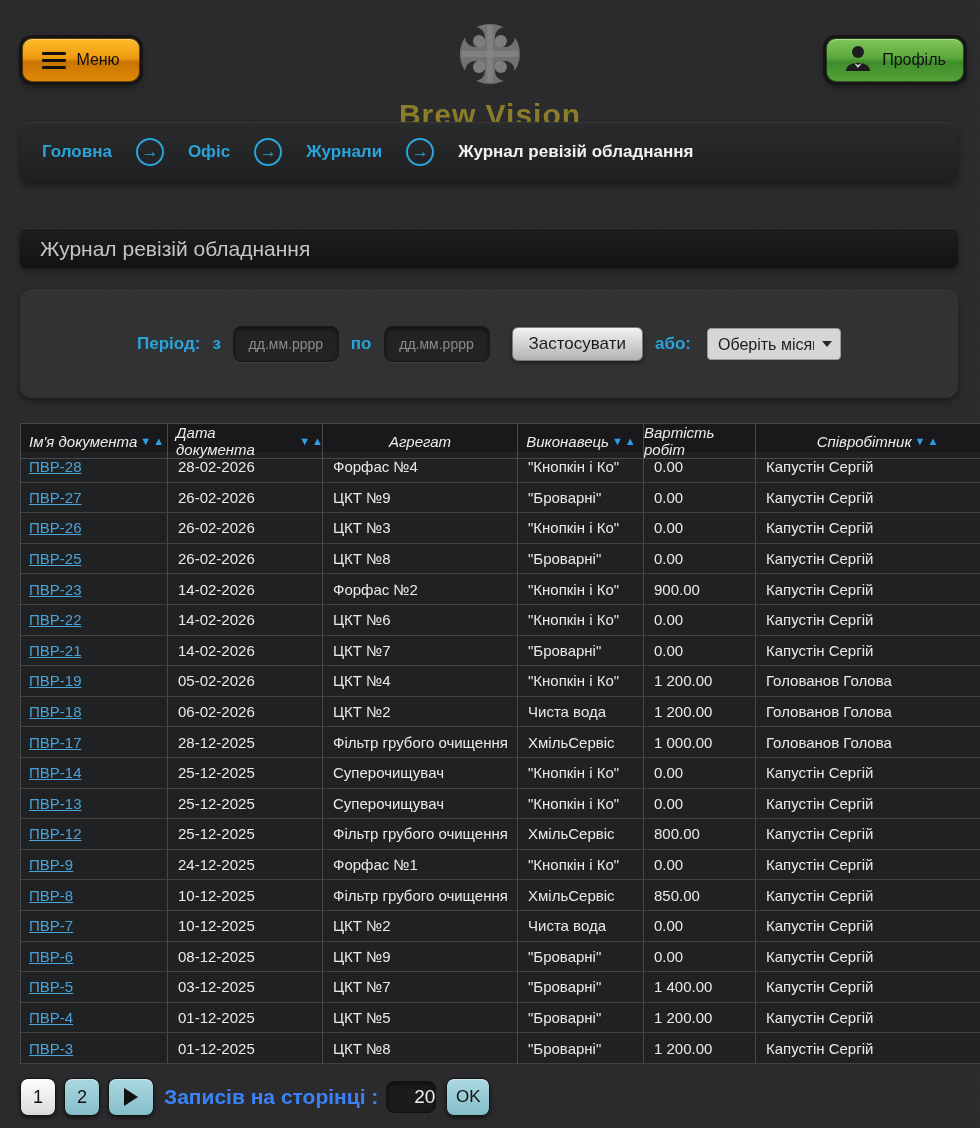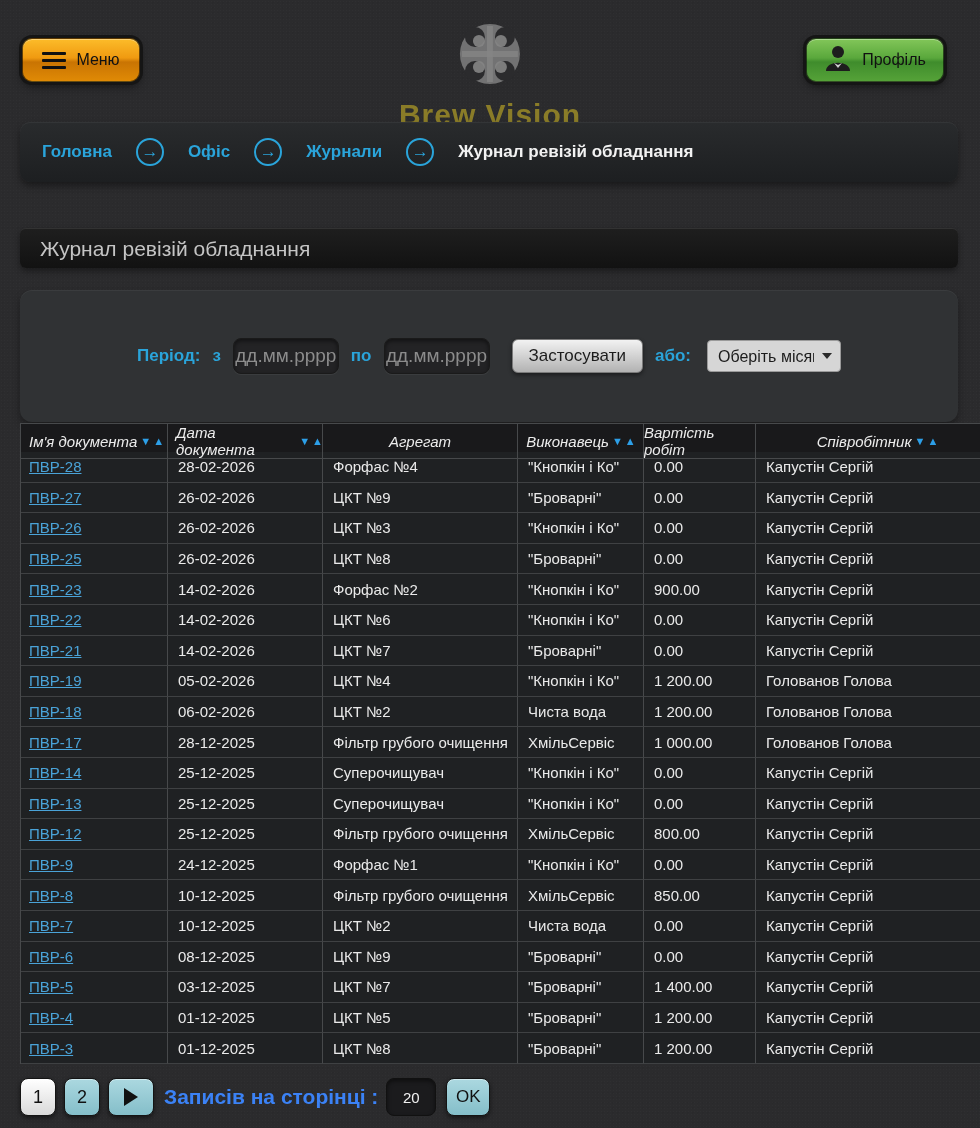--- a/index.html
+++ b/index.html
@@ -22,21 +22,21 @@
     display:flex; align-items:center; justify-content:center; gap:10px;
     border-radius:10px; border:1px solid rgba(0,0,0,.6);
     box-shadow:0 0 0 3px #151515, 0 4px 8px rgba(0,0,0,.55), inset 0 1px 0 rgba(255,255,255,.35);
     color:#111; font-size:16px; cursor:pointer;
   }
   .menu-btn { left:22px; width:118px;
     background:linear-gradient(180deg,#fcbc2a 0%,#f09a10 45%,#c97403 55%,#e08a05 100%);
   }
   .hamburger { display:flex; flex-direction:column; gap:4px; }
   .hamburger i { display:block; width:24px; height:3px; background:#111; border-radius:1px; }
-  .profile-btn { right:36px; width:138px;
+  .profile-btn { right:16px; width:138px;
     background:linear-gradient(180deg,#82c659 0%,#5aa83c 45%,#3f8c2c 55%,#55a238 100%);
   }
   .logo { position:absolute; left:50%; top:22px; transform:translateX(-50%);
     display:flex; align-items:center; gap:8px;flex-direction:column; }
   .logo-text .brand { font-size:30px; font-weight:bold; color:#8a7c28; letter-spacing:1px; }
   .logo-text .tagline { font-size:15px; color:#3c8c34; margin-top:-2px; }
 
   
   .breadcrumb {
     position:absolute; left:20px; top:122px; width:938px; height:60px;
@@ -59,31 +59,31 @@
     position:absolute; left:20px; top:228px; width:938px; height:40px;
     border-radius:6px; border-top:1px solid #323232;
     background:linear-gradient(180deg,#1e1e1e 0%,#121212 100%);
     box-shadow:0 3px 6px rgba(0,0,0,.4);
     display:flex; align-items:center; padding-left:20px;
     font-size:21px; color:#c4c4c4;
   }
 
   
   .filter-panel {
-    position:absolute; left:20px; top:290px; width:938px; height:132px;
+    position:absolute; left:20px; top:290px; width:938px; height:108px;
     border-radius:12px; background:#303234;
     box-shadow:0 4px 7px rgba(0,0,0,.35), inset 0 1px 0 rgba(255,255,255,.05);
     display:flex; align-items:center; justify-content:center; gap:12px;
     font-size:17px;
   }
   .cyan { color:#2aa4da; font-weight:bold; }
   .date-input {
     width:106px; height:36px; background:#232325; border:1px solid #1a1a1a;
     border-radius:8px; box-shadow:inset 0 2px 4px rgba(0,0,0,.5), 0 1px 0 rgba(255,255,255,.05);
-    color:#d8d8d8; font-size:19px; text-align:center;
+    color:#d8d8d8; font-size:14px; text-align:center;
     font-family:"Liberation Sans", sans-serif;
   }
   .date-input::placeholder { color:#8c8c8c; }
   .apply-btn {
     height:34px; padding:0 16px; margin-left:10px;
     border:1px solid #7a7a7a; border-radius:6px;
     background:linear-gradient(180deg,#f2f2f2 0%,#cfcfcf 55%,#b2b2b2 100%);
     box-shadow:0 2px 4px rgba(0,0,0,.45);
     font-size:17px; color:#1c1c1c; cursor:pointer;
     font-family:"Liberation Sans", sans-serif;
@@ -131,22 +131,22 @@
     font-size:18px; color:#111; cursor:pointer; text-align:center;
     display:flex; align-items:center; justify-content:center;
     font-family:"Liberation Sans", sans-serif;
   }
   .pg-current { width:36px; background:linear-gradient(180deg,#ffffff,#d9d9d9); margin-right:8px; }
   .pg-page { width:36px; background:linear-gradient(180deg,#abd8e0,#84bec9); margin-right:8px; }
   .pg-next { width:46px; background:linear-gradient(180deg,#abd8e0,#84bec9); margin-right:10px; }
   .pg-next .tri { width:0; height:0; border-top:9px solid transparent; border-bottom:9px solid transparent; border-left:14px solid #111; }
   .pg-label { color:#3b82f6; font-size:21px; font-weight:bold; margin-right:8px; }
   .pp-input {
-    width:50px; height:38px; background:#1b1b1d; border:1px solid #111;
-    border-radius:8px; color:#f0f0f0; font-size:15px; text-align:center;
+    width:50px; height:32px; background:#1b1b1d; border:1px solid #111;
+    border-radius:8px; color:#f0f0f0; font-size:19px; text-align:right;
     box-shadow:inset 0 2px 4px rgba(0,0,0,.5); margin-right:10px;
     font-family:"Liberation Sans", sans-serif;
   }
   .pg-ok { width:44px; background:linear-gradient(180deg,#abd8e0,#84bec9); font-size:17px; }
 </style>
 </head>
 <body>
 
 <div class="btn-3d menu-btn">
   <span class="hamburger">

